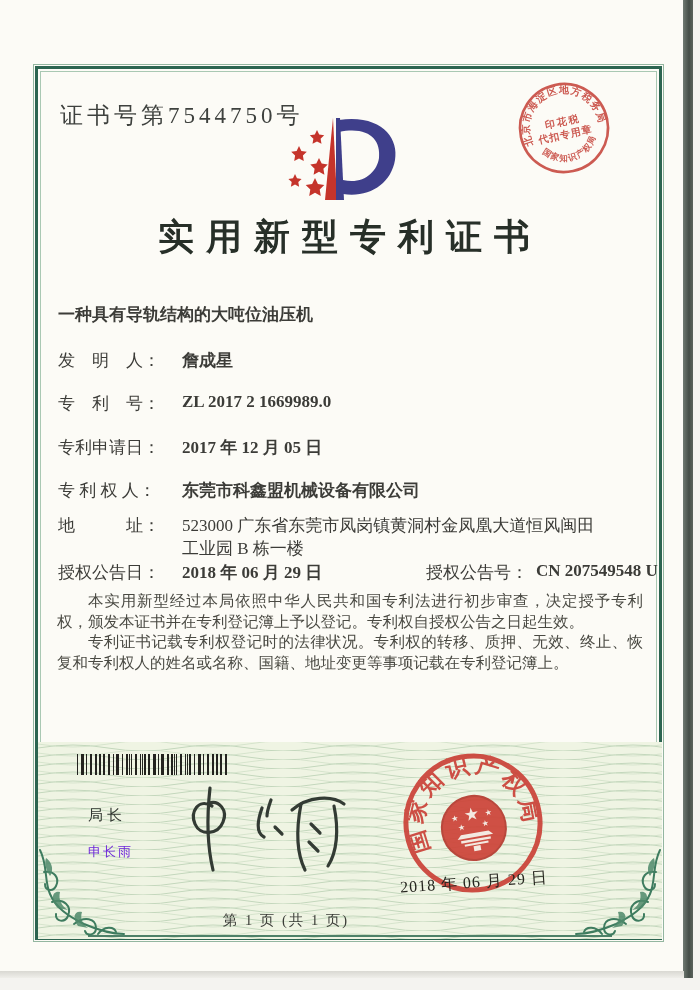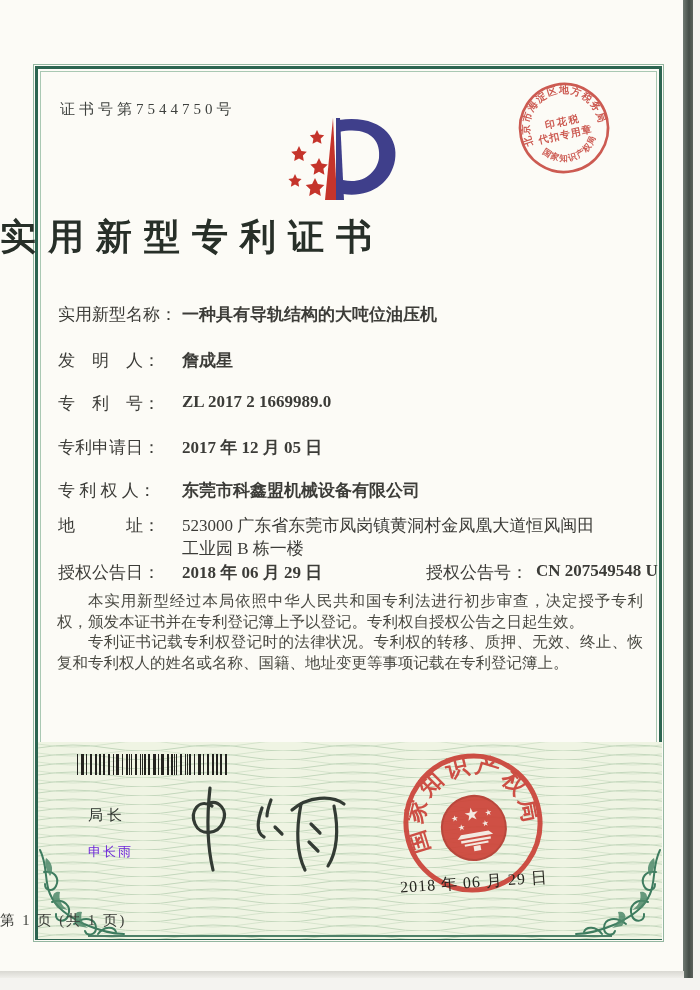--- a/index.html
+++ b/index.html
@@ -9,28 +9,28 @@
   .paper { position:absolute; left:0; top:0; width:684px; height:976px; background:#fcfbf6; }
   .scan-edge-right { position:absolute; left:683px; top:0; width:10px; height:978px;
     background:linear-gradient(90deg,#707a73,#454e48 60%,#5a625c); }
   .scan-edge-bottom { position:absolute; left:0; top:971px; width:684px; height:7px;
     background:linear-gradient(180deg,#d9d8d2,#efeeea); }
 
   .frame { position:absolute; left:33px; top:64px; width:631px; height:878px; border:1px solid #93b6a0; }
   .frame::before { content:""; position:absolute; inset:1px; border:3px solid #2c6450; }
   .frame::after  { content:""; position:absolute; inset:6px; border:1px solid #a9c8b3; }
 
-  .cert-no { position:absolute; left:60px; top:100px; font-size:15px; letter-spacing:4px; color:#3e413e; }
+  .cert-no { position:absolute; left:60px; top:100px; font-size:23px; letter-spacing:4px; color:#3e413e; }
 
   .logo { position:absolute; left:277px; top:112px; width:156px; height:102px; }
 
   .tax-stamp { position:absolute; left:514px; top:78px; width:100px; height:100px;
     transform:rotate(-12deg); opacity:.88; }
 
-  .title { position:absolute; left:0; top:213px; width:700px; text-align:left;
+  .title { position:absolute; left:0; top:213px; width:700px; text-align:center;
     font-size:36px; font-weight:bold; letter-spacing:12px; color:#272f28; }
 
   .fields { position:absolute; left:58px; top:0; width:590px; font-size:17px; color:#3c3c38; }
   .row { position:absolute; left:0; display:flex; }
   .lbl { display:inline-block; width:124px; flex:0 0 124px; }
   .val { white-space:nowrap;font-weight:bold; }
   .addr-val div { line-height:23px; }
   .grant-pair2 { position:absolute; left:328px; top:0; display:flex;margin-left:40px; }
   .grant-pair2 .lbl { width:110px; flex:0 0 110px; }
 
@@ -51,21 +51,21 @@
     color:#2e332e; font-family:"Liberation Sans","DejaVu Sans",sans-serif; }
   .signer-name  { position:absolute; left:88px; top:843px; font-size:13px; letter-spacing:2px;
     color:#6d28d9; font-family:"Liberation Sans","DejaVu Sans",sans-serif; }
   .signature { position:absolute; left:182px; top:780px; width:168px; height:95px; }
 
   .office-stamp { position:absolute; left:398px; top:748px; width:150px; height:150px;
     transform:rotate(-10deg); opacity:.92; }
   .stamp-date { position:absolute; left:400px; top:872px; width:160px; font-size:16px;
     letter-spacing:1px; color:#26261f; transform:rotate(-4deg); }
 
-  .page-footer { position:absolute; left:0; top:911px; width:572px; 
+  .page-footer { position:absolute; left:0; top:911px; width:572px; text-align:center;
     font-size:14.5px; letter-spacing:2px; color:#3b3d38; }
 
   .flourish { position:absolute; top:846px; width:92px; height:108px; }
   .flourish.left { left:34px; }
   .flourish.right { left:574px; transform:scaleX(-1); }
 </style>
 </head>
 <body>
 
 <div class="paper"></div>
@@ -145,21 +145,20 @@
     <textPath href="#taxBottom" startOffset="1">国家知识产权局</textPath>
   </text>
   <text x="50" y="47" text-anchor="middle" font-size="10" fill="#c6453c" font-weight="bold" letter-spacing="2">印花税</text>
   <text x="50" y="60" text-anchor="middle" font-size="10" fill="#c6453c" font-weight="bold" letter-spacing="1">代扣专用章</text>
 </svg>
 
 <div class="title">实用新型专利证书</div>
 
 <div class="fields">
   <div class="row" style="top:303px">
-    <span class="lbl">实用新型名称：</span>
     <span class="val">一种具有导轨结构的大吨位油压机</span>
   </div>
   <div class="row" style="top:349px">
     <span class="lbl">发　明　人：</span>
     <span class="val">詹成星</span>
   </div>
   <div class="row" style="top:392px">
     <span class="lbl">专　利　号：</span>
     <span class="val">ZL 2017 2 1669989.0</span>
   </div>

